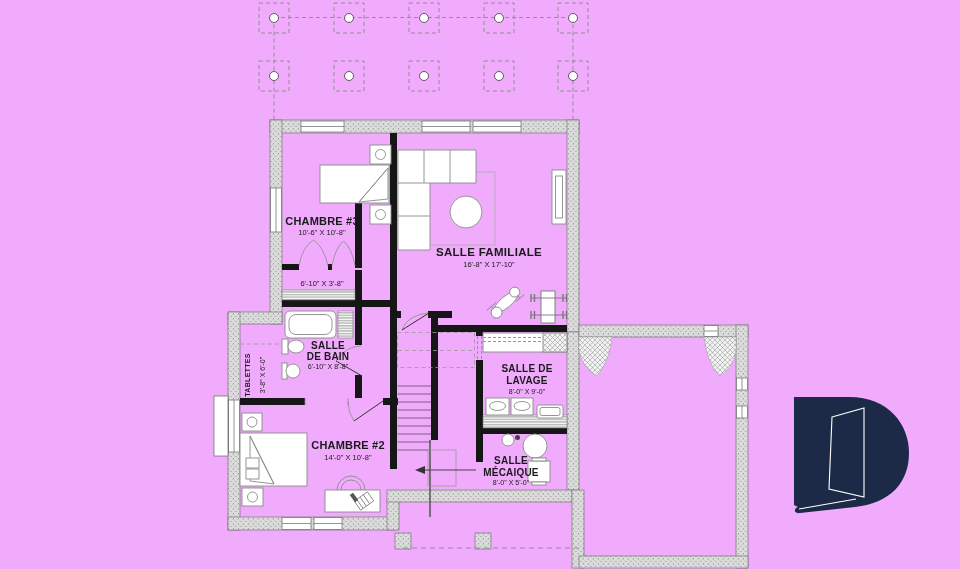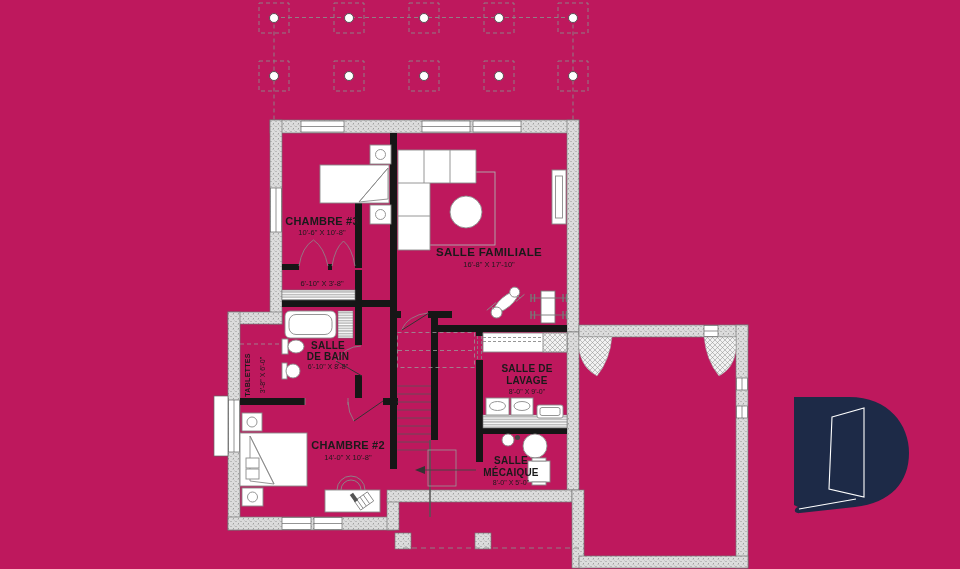--- a/index.html
+++ b/index.html
@@ -1,16 +1,16 @@
 <!DOCTYPE html>
 <html><head>
 <meta charset="utf-8">
 <style>
   html,body{margin:0;padding:0;background:#fff;}
-  .canvas{position:relative;width:960px;height:569px;background:#be185d;overflow:hidden;
+  .canvas{position:relative;width:960px;height:569px;background:#f0abfc;overflow:hidden;
           font-family:"Liberation Sans",sans-serif;}
   svg text{font-family:"Liberation Sans",sans-serif;fill:#1a1a1a;}
   .room-name{font-weight:bold;font-size:11px;letter-spacing:.2px;}
   .room-name-lg{font-weight:bold;font-size:11.5px;letter-spacing:.3px;}
   .room-name-sm{font-weight:bold;font-size:10px;letter-spacing:.2px;}
   .dims{font-size:7.5px;}
   .dims-sm{font-size:7px;}
   .vtext{font-weight:bold;font-size:7px;letter-spacing:.3px;}
   .vdims{font-size:7px;}
 </style>

